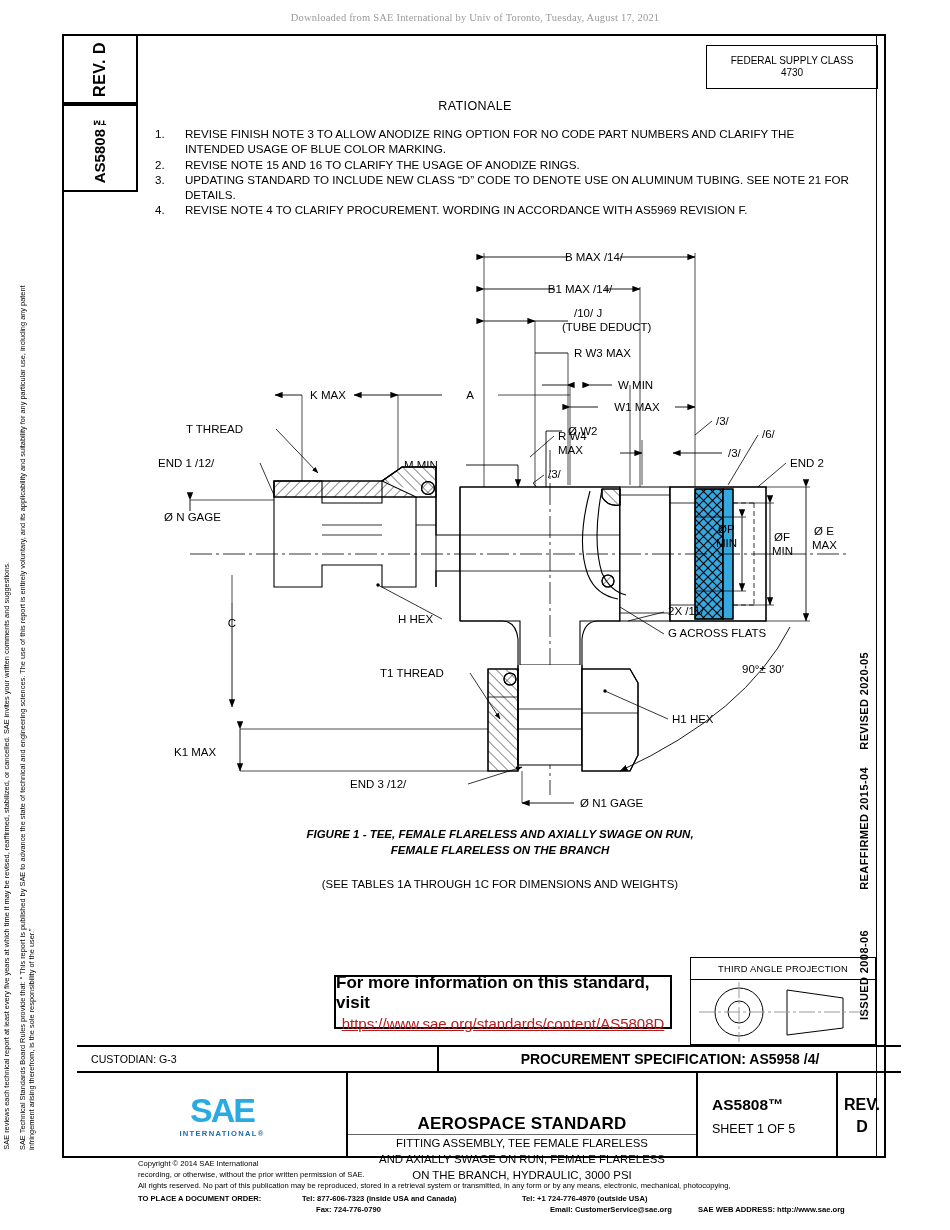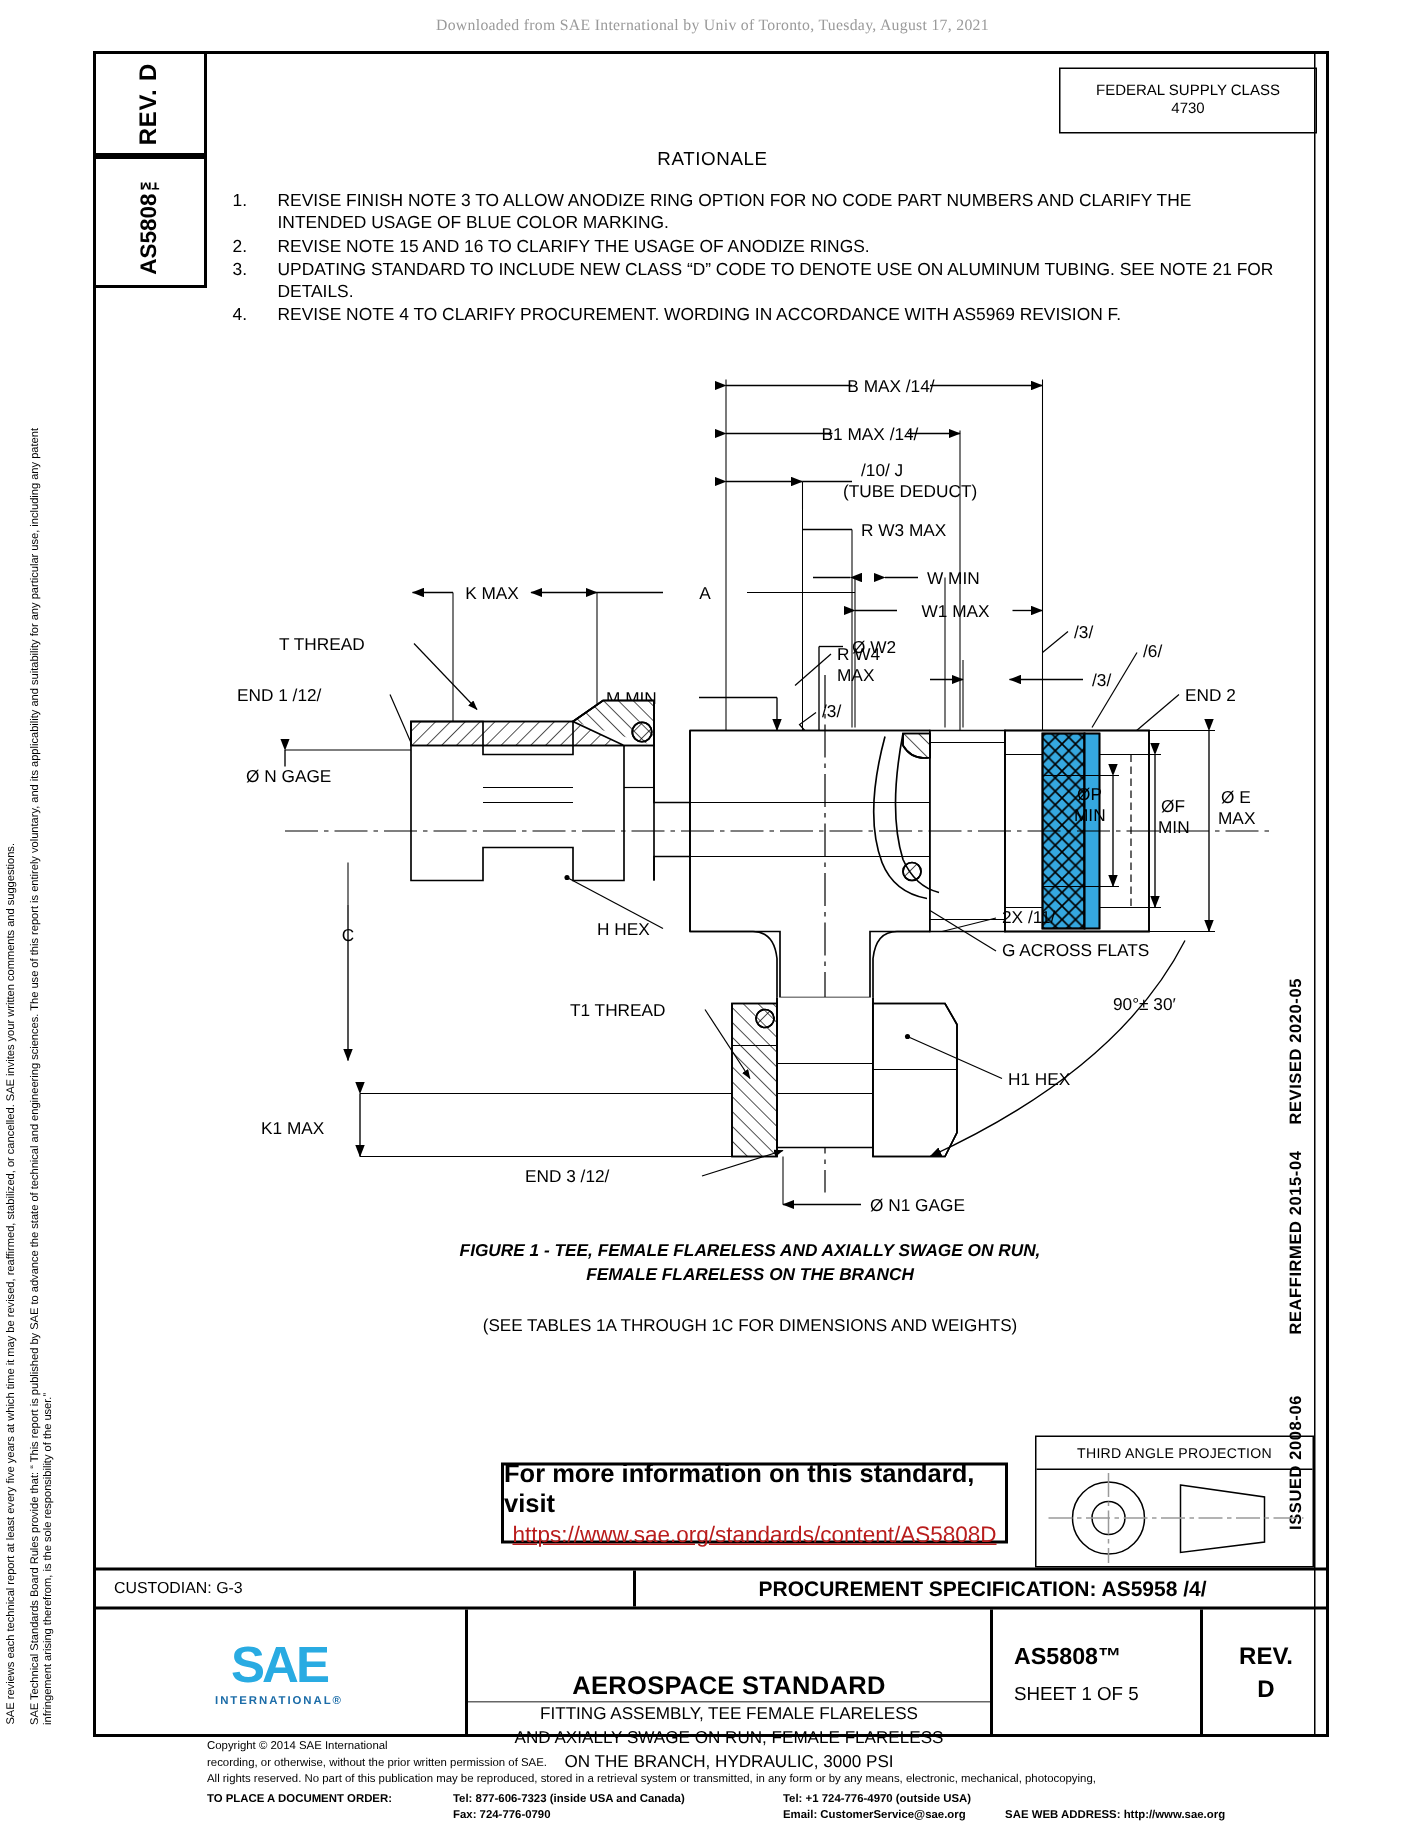--- a/index.html
+++ b/index.html
@@ -120,34 +120,34 @@
   }
   #tap-title{
     height:22px; border-bottom:1px solid #000;
     display:flex; align-items:center; justify-content:center;
     font-size:9.4px; letter-spacing:.2px;
   }
   #tap-sym{ height:65px; position:relative; }
 
   
   #custodian-row{
-    position:absolute; left:62px; top:1045px; width:824px; height:28px;
+    position:absolute; left:77px; top:1045px; width:824px; height:28px;
     border-top:2px solid #000; border-bottom:2px solid #000; display:flex;
   }
   #custodian-cell{
     width:362px; border-right:2px solid #000; display:flex; align-items:center;
     padding-left:14px; font-size:10.6px;
   }
   #procurement-cell{
     flex:1; display:flex; align-items:center; justify-content:center; font-size:14px;font-weight:bold;
   }
 
   
   #title-block{
-    position:absolute; left:62px; top:1073px; width:824px; height:85px; display:flex;
+    position:absolute; left:62px; top:1073px; width:824px; height:85px; display:flex;padding-left:36px;
   }
   #logo-cell{
     width:250px; border-right:2px solid #000;
     display:flex; flex-direction:column; align-items:center; justify-content:center;
   }
   #sae-logo-text{
     font-size:34px; font-weight:bold; color:#29ABE2; letter-spacing:-2px; line-height:1;
   }
   #sae-logo-sub{ font-size:7.6px; font-weight:bold; color:#1B6CA8; letter-spacing:1.3px; margin-top:2px; }
   #desc-cell{ width:350px; border-right:2px solid #000; display:flex; flex-direction:column; }
@@ -170,21 +170,21 @@
     flex:1; display:flex; flex-direction:column; align-items:center;
     justify-content:center; gap:4px; font-size:16px; font-weight:bold;
   }
 
   
   #footer{ position:absolute; left:138px; top:1158px; width:745px; font-size:7.6px; line-height:1.45; }
   #footer-order{ display:flex; margin-top:2px; }
   #footer-order .c1{ width:164px; font-weight:bold; }
   #footer-order .c2{ width:220px; font-weight:bold; }
   #footer-order .c3{ flex:1; font-weight:bold; }
-  #footer-order2{ display:flex; }
+  #footer-order2{ display:flex;gap:14px; }
   #footer-order2 .c1{ width:164px; }
   #footer-order2 .c2{ width:220px; font-weight:bold; }
   #footer-order2 .c3{ flex:1; font-weight:bold; }
 </style>
 </head>
 <body>
 
 <div class="page">
 
   <div class="dl-banner">Downloaded from SAE International by Univ of Toronto, Tuesday, August 17, 2021</div>

